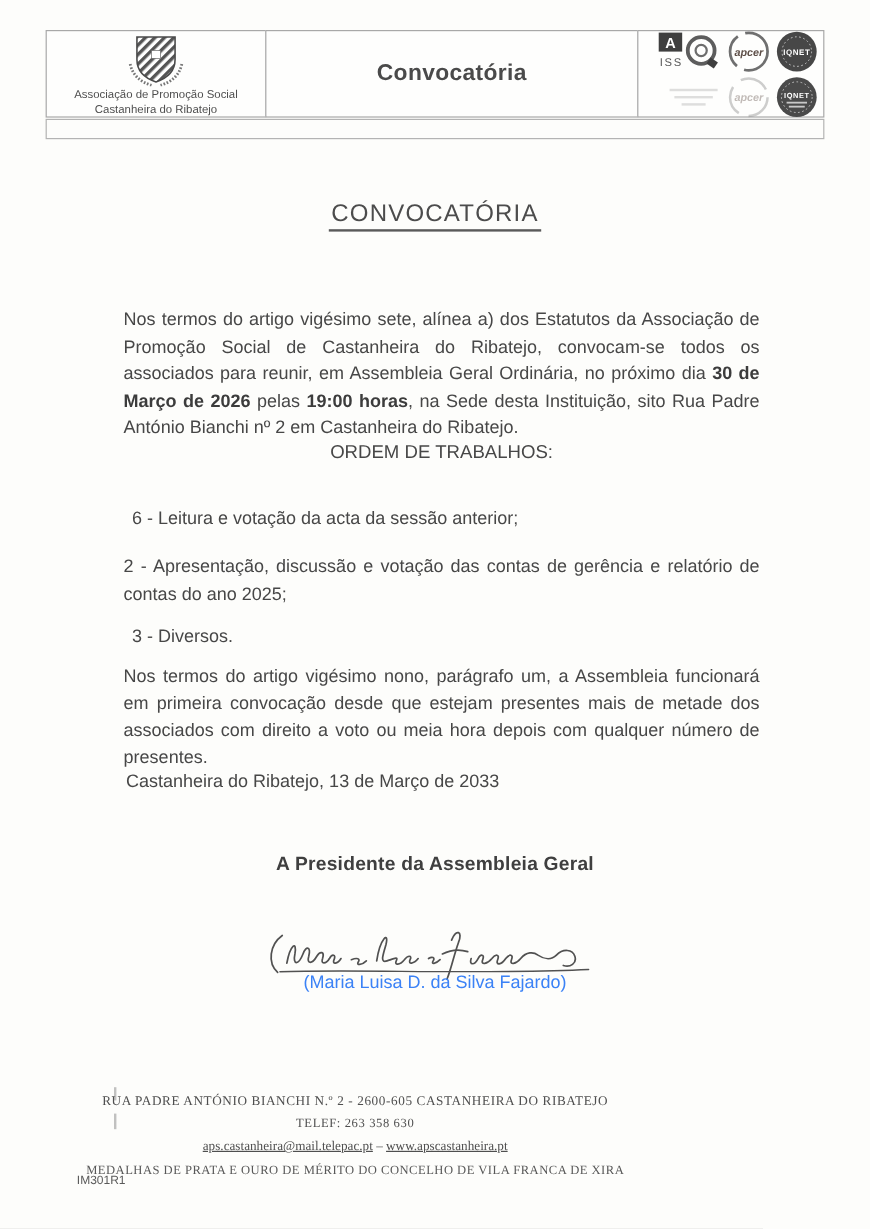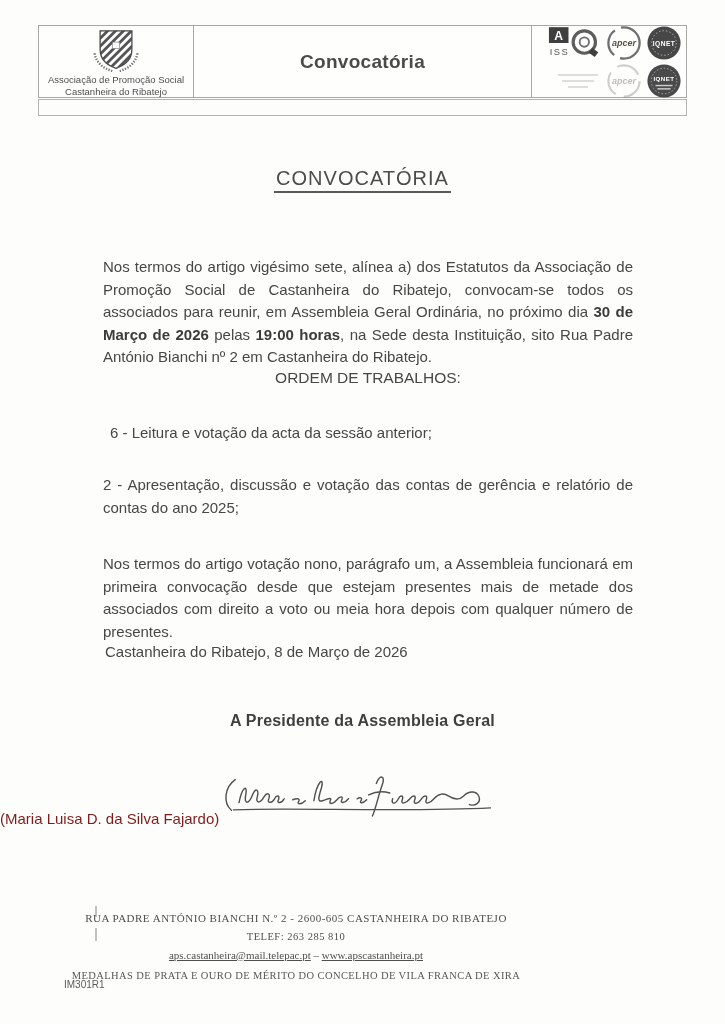--- a/index.html
+++ b/index.html
@@ -6,44 +6,44 @@
   .page{
     position:relative;width:725px;height:1024px;margin:0 auto;
     background:#fdfdfb;overflow:hidden;
     font-family:"Liberation Sans","DejaVu Sans",sans-serif;
     color:#474747;
   }
   
   .lh{position:absolute;left:38px;top:25px;width:649px;height:73px;display:flex;}
   .lh-cell{border:1px solid #a8a8a8;box-sizing:border-box;background:#fefefd;}
   .lh-cell + .lh-cell{margin-left:-1px;}
-  .lh-logo{width:156px;display:flex;flex-direction:column;align-items:center;justify-content:center;padding-top:3px;}
+  .lh-logo{width:184px;display:flex;flex-direction:column;align-items:center;justify-content:center;padding-top:3px;}
   .org-name{font-size:9.5px;line-height:11.5px;text-align:center;color:#4e4e4e;margin-top:2px;}
   .org-name span{display:block;}
   .lh-title{flex:1;display:flex;align-items:center;justify-content:center;}
   .doc-type{font-size:19px;font-weight:bold;color:#4a4a4a;letter-spacing:0.3px;}
   .lh-badges{width:156px;display:flex;flex-direction:column;justify-content:center;gap:2px;padding:2px 4px;}
   .badge-row{display:flex;align-items:center;justify-content:flex-end;gap:4px;}
   .lh-strip{position:absolute;left:38px;top:99px;width:649px;height:17px;border:1px solid #b3b3b3;box-sizing:border-box;background:#fdfdfb;}
   
   .abs{position:absolute;}
   .doc-title-wrap{top:167px;left:0;width:725px;text-align:center;}
   .doc-title{display:inline-block;font-size:20px;letter-spacing:1px;color:#4c4c4c;border-bottom:2px solid #5a5a5a;padding:0 2px 1px;}
   .bodytext{font-size:15px;line-height:22.5px;color:#474747;}
   .just{text-align:justify;}
   .p1{top:241px;left:103px;width:530px;}
   .agenda-title{top:367px;left:103px;width:530px;text-align:center;font-size:15.5px;}
   .item1{top:407px;left:110px;width:523px;}
-  .item2{top:459px;left:103px;width:530px;}
+  .item2{top:447px;left:103px;width:530px;}
   .item3{top:505px;left:110px;width:523px;}
   .p2{top:538px;left:103px;width:530px;}
   .dateline{top:643px;left:105px;font-size:15px;}
   .sig-role{top:712px;left:0;width:725px;text-align:center;font-size:16px;font-weight:bold;color:#3f3f3f;letter-spacing:0.2px;}
   .sig-script{top:770px;left:210px;width:300px;height:48px;}
-  .sig-name{top:810px;left:0;width:725px;font-size:15px;color:#7f1d1d;}
+  .sig-name{top:810px;left:0;width:725px;text-align:center;font-size:15px;color:#3b82f6;}
   b{color:#3c3c3c;}
   
   .foot{font-family:"Liberation Serif","DejaVu Serif",serif;color:#4f4f4f;text-align:center;left:0;width:592px;}
   .f-address{top:912px;font-size:11px;letter-spacing:0.5px;}
   .f-phone{top:931px;font-size:10.5px;letter-spacing:0.5px;}
   .f-links{top:949px;font-size:11px;}
   .f-links .lnk{text-decoration:underline;}
   .f-medals{top:970px;font-size:10.5px;letter-spacing:0.4px;color:#585858;}
   .f-code{top:979px;left:64px;font-size:10px;color:#5a5a5a;font-family:"Liberation Sans",sans-serif;}
   .artifact{position:absolute;width:1.5px;background:#8f8f8f;opacity:0.55;}
@@ -122,44 +122,45 @@
   <div class="abs doc-title-wrap">
     <span class="doc-title">CONVOCATÓRIA</span>
   </div>
 
   <p class="abs bodytext just p1"><span>Nos termos do artigo vigésimo sete, alínea a) dos Estatutos da Associação de Promoção Social de Castanheira do Ribatejo, convocam-se todos os associados para reunir, em Assembleia Geral Ordinária, no próximo dia </span><b>30 de Março de 2026</b><span> pelas </span><b>19:00 horas</b><span>, na Sede desta Instituição, sito Rua Padre António Bianchi nº 2 em Castanheira do Ribatejo.</span></p>
 
   <div class="abs bodytext agenda-title">ORDEM DE TRABALHOS:</div>
 
   <p class="abs bodytext item1">6 - Leitura e votação da acta da sessão anterior;</p>
   <p class="abs bodytext just item2">2 - Apresentação, discussão e votação das contas de gerência e relatório de contas do ano 2025;</p>
+  <p class="abs bodytext item3">3 - Diversos.</p>
 
-  <p class="abs bodytext just p2">Nos termos do artigo votação nono, parágrafo um, a Assembleia funcionará em primeira convocação desde que estejam presentes mais de metade dos associados com direito a voto ou meia hora depois com qualquer número de presentes.</p>
+  <p class="abs bodytext just p2">Nos termos do artigo vigésimo nono, parágrafo um, a Assembleia funcionará em primeira convocação desde que estejam presentes mais de metade dos associados com direito a voto ou meia hora depois com qualquer número de presentes.</p>
 
-  <div class="abs dateline">Castanheira do Ribatejo, 8 de Março de 2026</div>
+  <div class="abs dateline">Castanheira do Ribatejo, 13 de Março de 2033</div>
 
   <div class="abs sig-role">A Presidente da Assembleia Geral</div>
 
   <svg class="abs sig-script" viewBox="0 0 300 50">
     <g fill="none" stroke="#3a3a3a" stroke-width="1.5" stroke-linecap="round" opacity="0.88">
       <path d="M16,42 C7,34 9,18 20,10"></path>
       <path d="M24,34 C27,18 33,14 31,26 C29,36 34,36 38,26 C41,18 45,20 43,28 C41,35 46,35 50,28 C53,23 57,24 55,30 C53,35 58,35 61,30 C63,26 67,26 65,31 C63,35 68,35 71,30"></path>
       <path d="M80,31 C85,29 88,30 86,33 C84,36 89,36 93,32"></path>
       <path d="M102,32 C105,12 113,6 110,18 C107,28 105,34 111,32 C117,30 121,28 119,32 C117,36 122,36 126,31 C129,27 133,27 131,31 C129,35 134,35 138,30"></path>
       <path d="M147,30 C150,28 153,29 151,32 C149,35 153,35 157,31"></path>
       <path d="M167,14 C171,4 177,6 173,16 C169,27 167,38 163,48"></path>
       <path d="M159,26 C167,22 175,22 181,24"></path>
       <path d="M184,30 C182,36 187,36 190,30 C192,26 196,26 194,31 C192,36 198,35 202,30 C205,26 209,26 207,31 C205,36 210,36 214,30 C217,26 221,26 219,31 C217,36 223,35 227,30 C232,24 238,24 242,27 C248,31 254,31 258,27 C264,21 272,22 274,28 C276,34 270,38 264,36"></path>
       <path d="M18,41.5 C80,39 200,44 286,39.5" stroke-width="1.2"></path>
     </g>
   </svg>
 
   <div class="abs sig-name">(Maria Luisa D. da Silva Fajardo)</div>
 
   <div class="abs foot f-address">RUA PADRE ANTÓNIO BIANCHI N.º 2 - 2600-605 CASTANHEIRA DO RIBATEJO</div>
-  <div class="abs foot f-phone">TELEF: 263 285 810</div>
+  <div class="abs foot f-phone">TELEF: 263 358 630</div>
   <div class="abs foot f-medals">MEDALHAS DE PRATA E OURO DE MÉRITO DO CONCELHO DE VILA FRANCA DE XIRA</div>
   <div class="abs foot f-links"><span class="lnk">aps.castanheira@mail.telepac.pt</span> <span>–</span> <span class="lnk">www.apscastanheira.pt</span></div>
   <div class="abs f-code">IM301R1</div>
 
   <div class="artifact a1"></div>
   <div class="artifact a2"></div>
 </div>
 
 </body></html>

